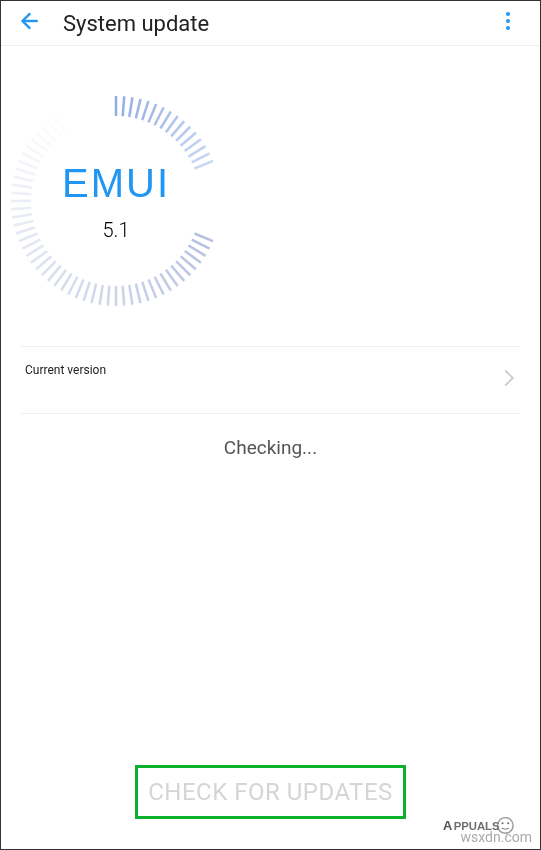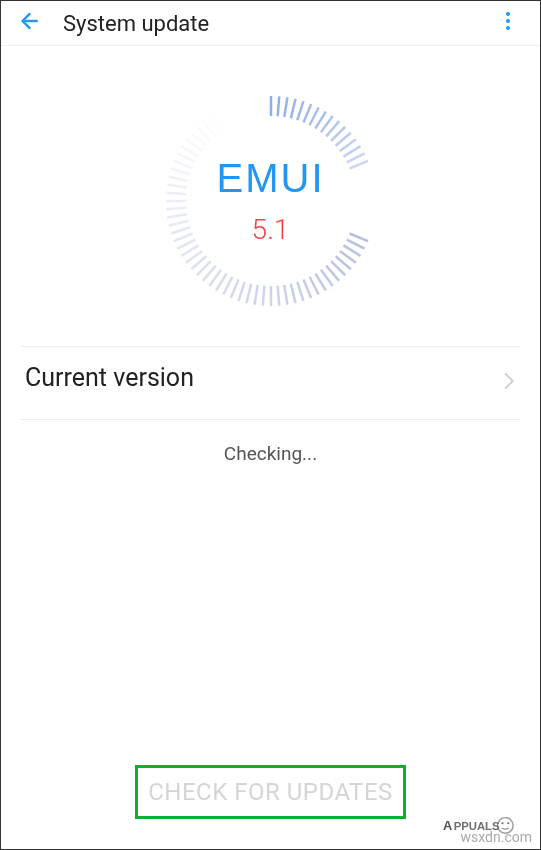--- a/index.html
+++ b/index.html
@@ -34,21 +34,21 @@
       font-weight: 400;
     }
     .more-icon {
       position: absolute;
       right: 20px;
       color: #2196f3;
       cursor: pointer;
     }
     .dial-container {
       display: flex;
-      justify-content: center;
+      justify-content: flex-start;
       align-items: center;
       padding: 40px 0 30px 0;
     }
     .dial {
       position: relative;
       width: 230px;
       height: 230px;
       display: flex;
       flex-direction: column;
       justify-content: center;
@@ -67,42 +67,42 @@
       text-align: center;
     }
     .emui-logo {
       font-size: 40px;
       font-weight: 300;
       color: #2196f3;
       letter-spacing: 2px;
       font-family: sans-serif;
     }
     .version-number {
-      font-size: 28px;
-      color: #ef4444;
+      font-size: 20px;
+      color: #000000;
       margin-top: 12px;
       font-weight: 300;
     }
     .current-version-row {
       border-top: 1px solid #eee;
       border-bottom: 1px solid #eee;
       margin: 0 20px;
       padding: 16px 4px;
       display: flex;
       align-items: center;
       justify-content: space-between;
       cursor: pointer;
     }
     .cv-text {
       flex: 1;
     }
     .cv-label {
-      font-size: 25px;
+      font-size: 12px;
       color: #222;
-      margin-bottom: 11px;
+      margin-bottom: 20px;
     }
     .cv-value {
       font-size: 16px;
       color: #999;
     }
     .chevron-right {
       color: #ccc;
     }
     .status-text {
       text-align: center;

